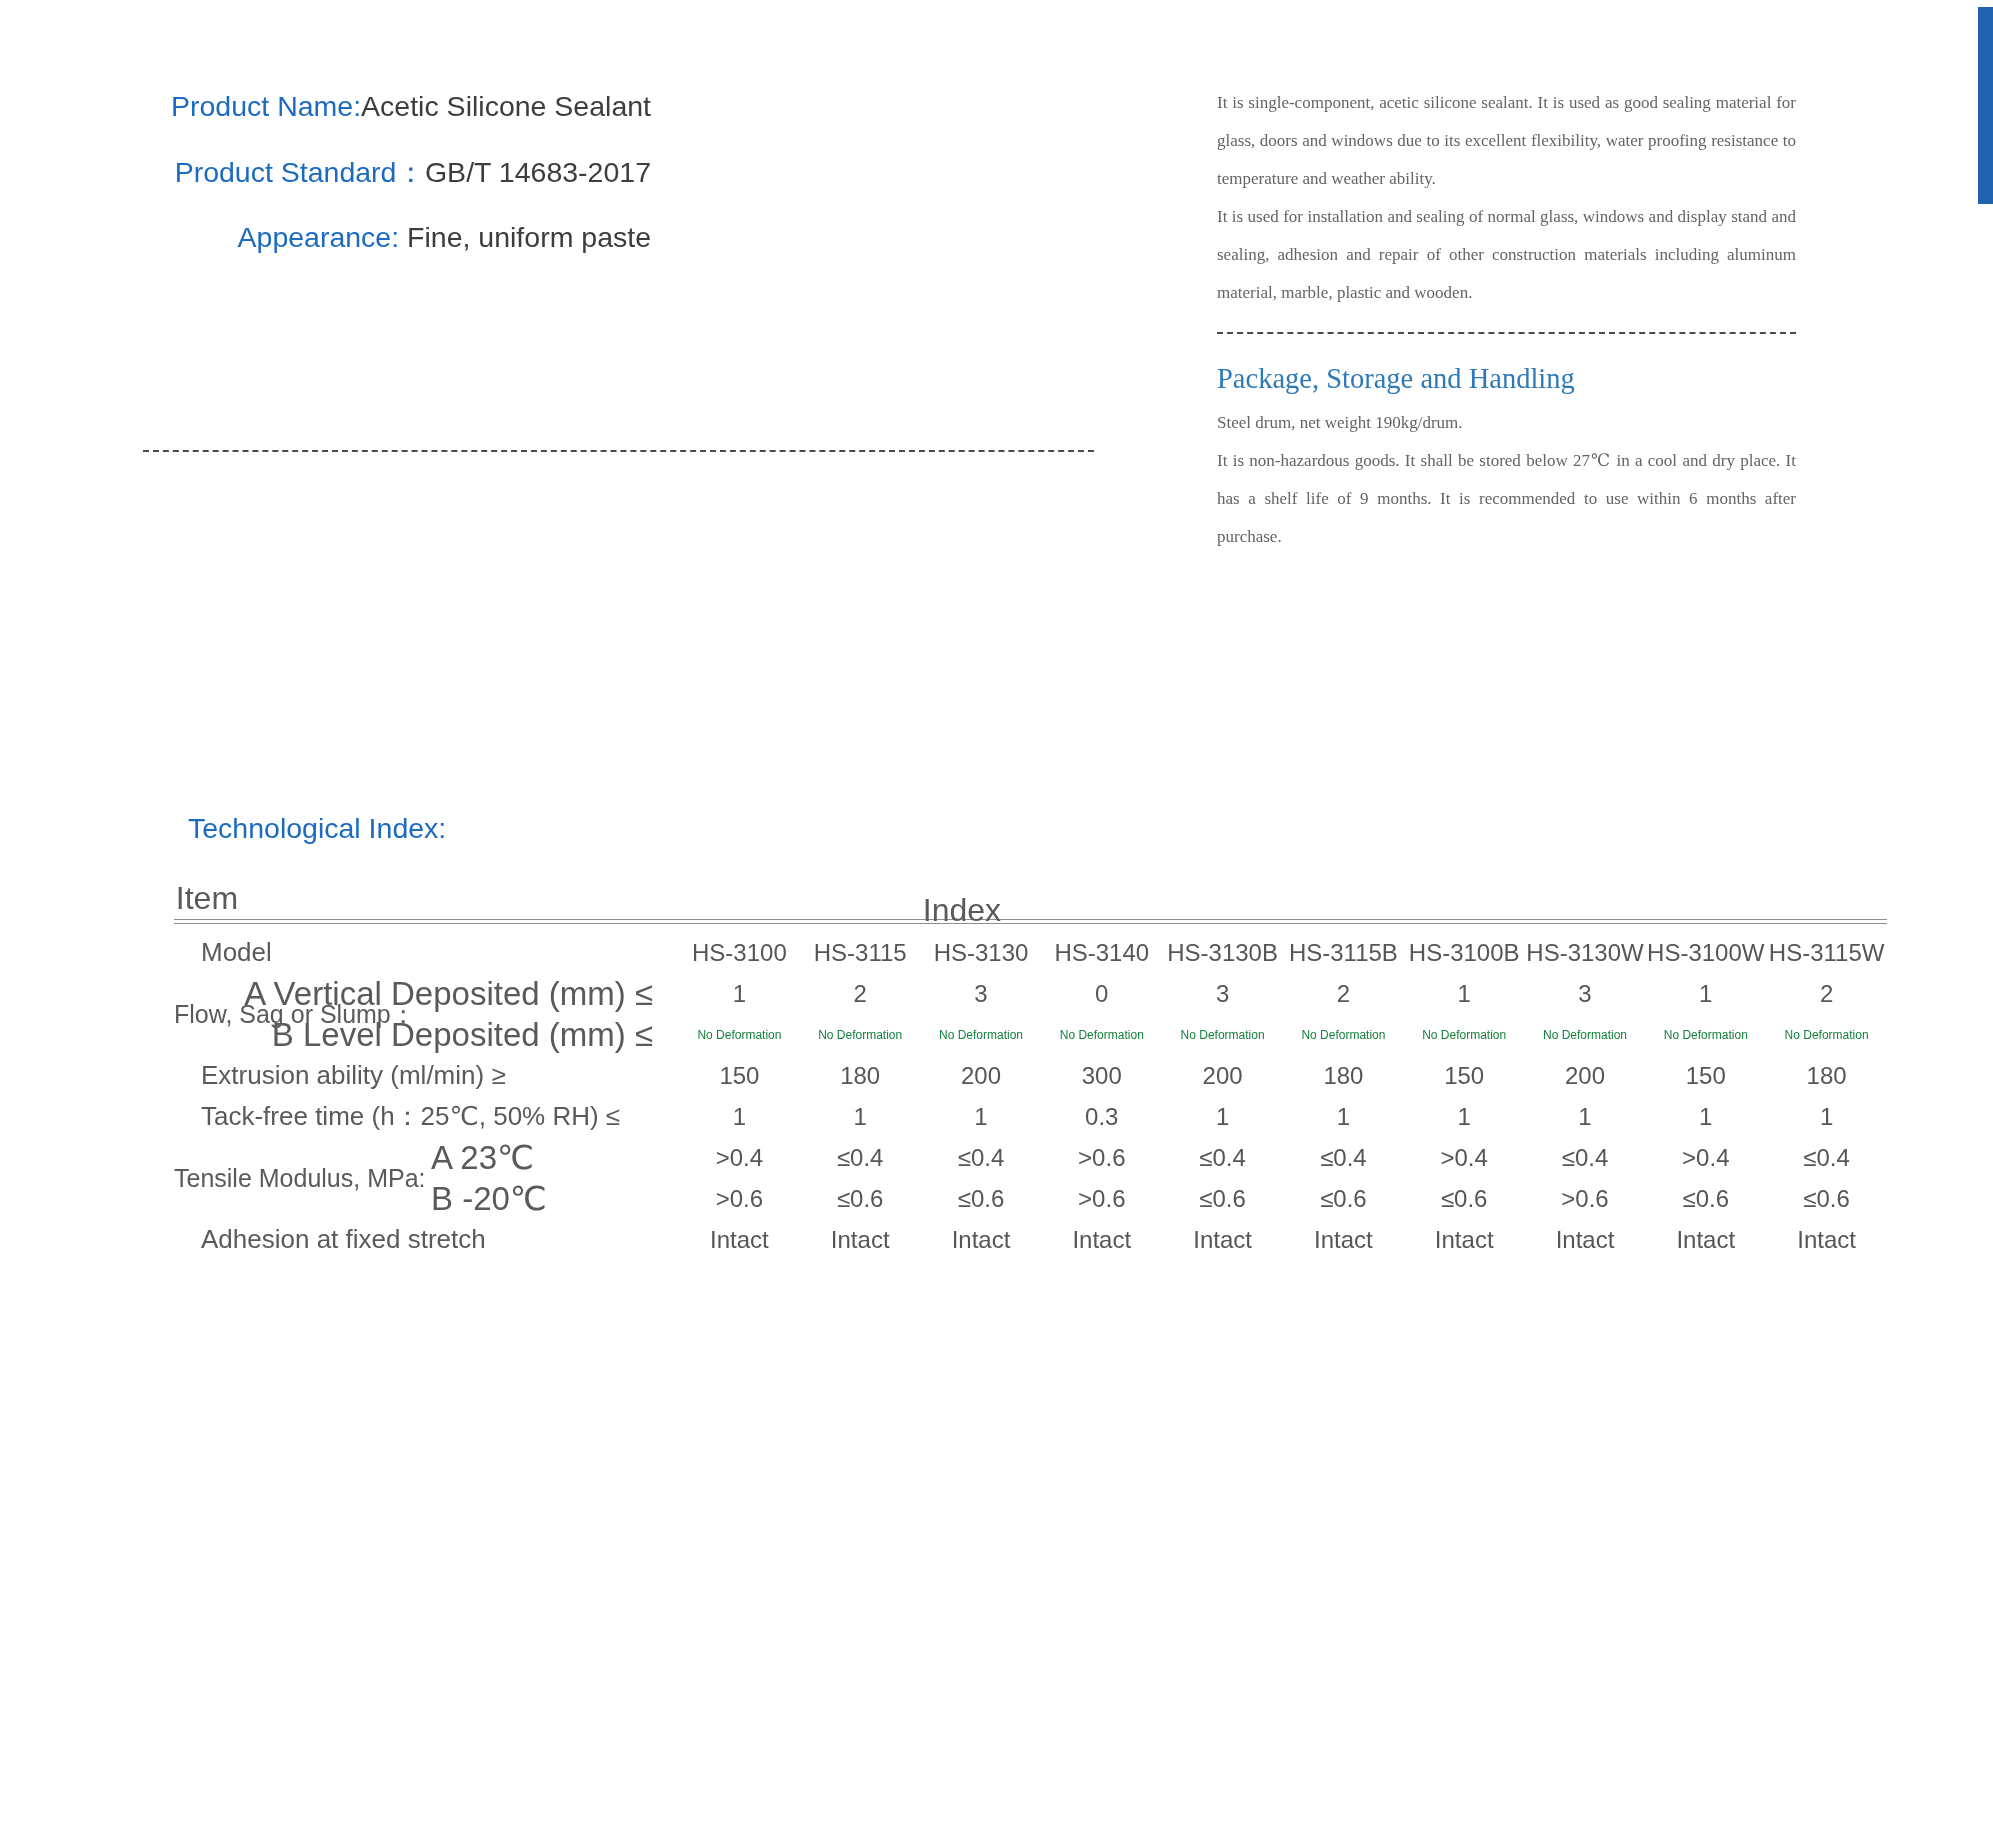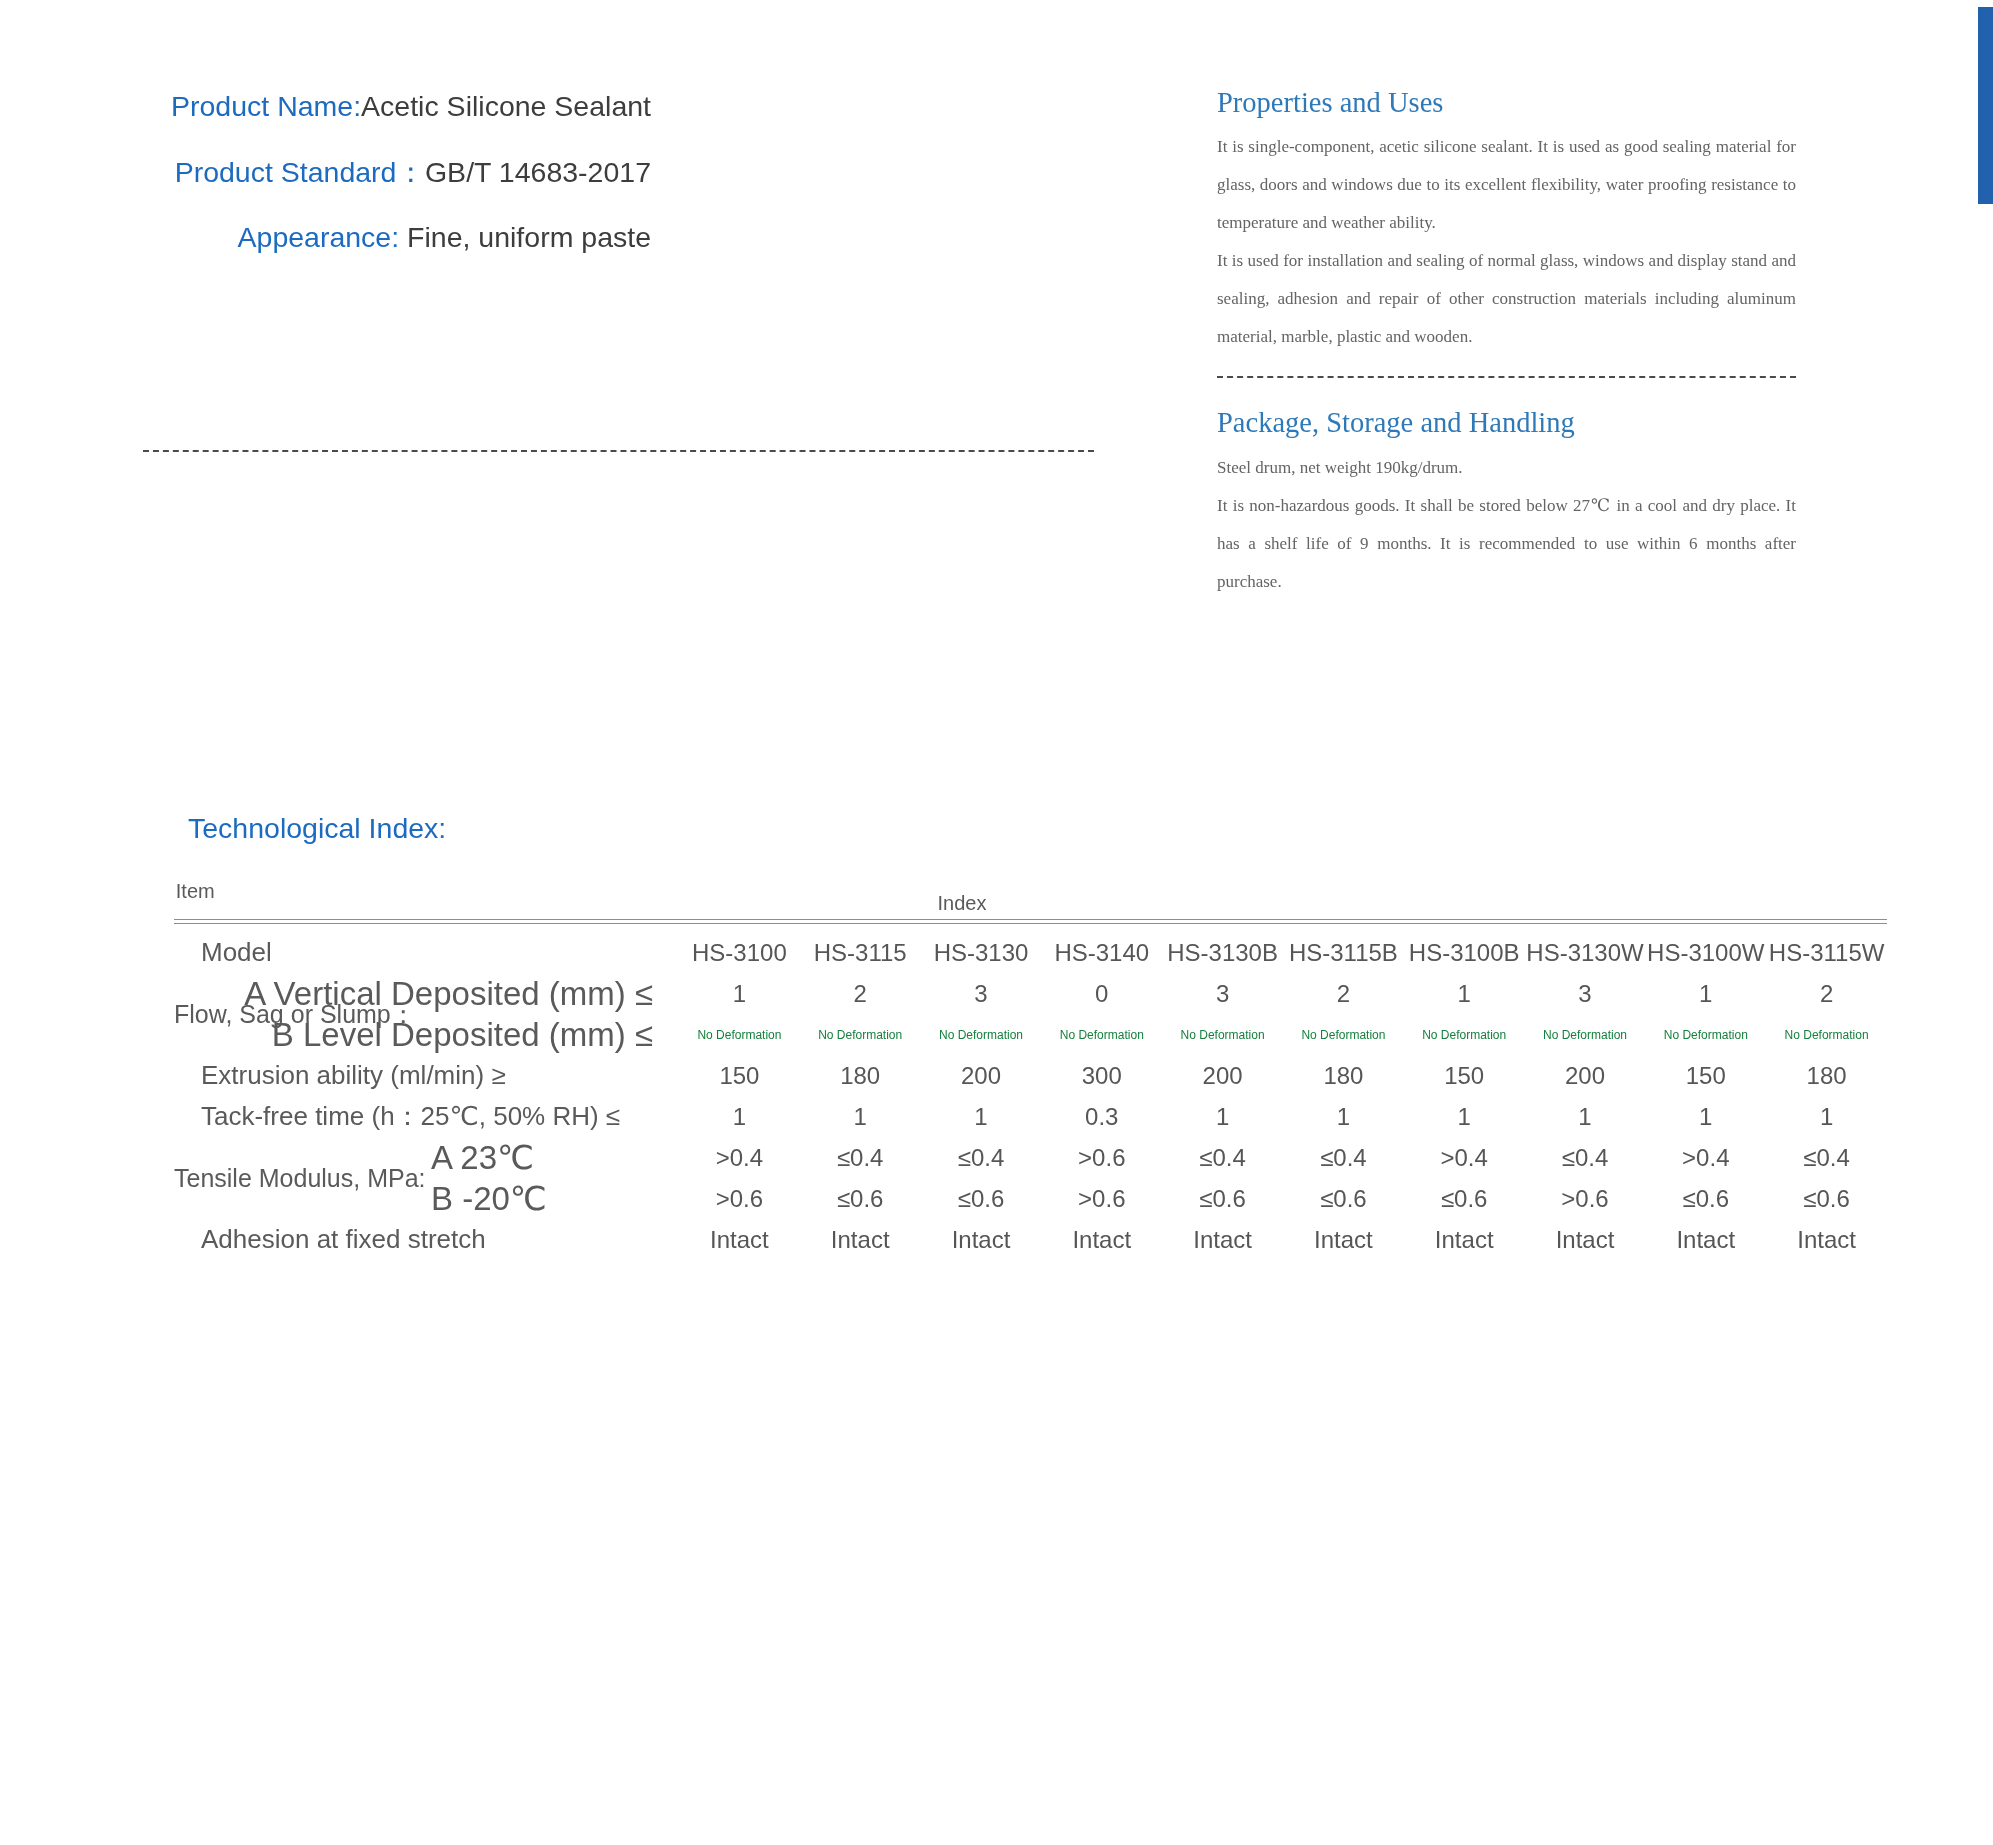--- a/index.html
+++ b/index.html
@@ -24,21 +24,21 @@
   .right-divider{border-top:2.8px dashed #4a4a4a;height:0;margin:20px 0 26px 0;}
 
   
   .tech-heading{position:absolute;left:188px;top:812px;font-size:28.5px;color:#1c6bc0;}
 
   
   .tbl{
     position:absolute;left:174px;top:871px;width:1713px;
     display:grid;grid-template-columns:193px 312px repeat(10,1fr);
   }
-  .hdr{grid-column:1/-1;position:relative;height:48px;font-size:20px;color:#5a5a5a;text-align:right;}
+  .hdr{grid-column:1/-1;position:relative;height:48px;font-size:32px;color:#5a5a5a;text-align:right;}
   .hdr-item{position:absolute;left:1.8px;top:9.2px;}
   .hdr-index{position:absolute;left:46%;top:9.2px;transform:translateX(-50%);margin-top:12px;}
   .dline{grid-column:1/-1;height:2.8px;border-top:1.8px solid #8e8e8e;border-bottom:1.8px solid #8e8e8e;margin-bottom:8.3px;}
   .lbl{grid-column:1/3;display:flex;align-items:center;min-height:41px;font-size:26px;color:#5a5a5a;white-space:nowrap;margin-left:27px;}
   .glbl{grid-column:1;grid-row:span 2;display:flex;align-items:center;font-size:25px;color:#5a5a5a;white-space:nowrap;overflow:visible;}
   .sub{grid-column:2;display:flex;align-items:center;justify-content:flex-end;min-height:41px;font-size:33px;color:#5a5a5a;white-space:nowrap;padding-right:26px;}
   .sub.sub-left{justify-content:flex-start;padding-left:64px;padding-right:0;}
   .cell{display:flex;align-items:center;justify-content:center;min-height:41px;font-size:24px;color:#565656;white-space:nowrap;}
   .cell.sm{font-size:12px;color:#15803d;}
 </style>
@@ -51,21 +51,20 @@
 
   <div class="product-info">
     <div><span class="label">Product Name:</span><span class="value">Acetic Silicone Sealant</span></div>
     <div><span class="label">Product Standard：</span><span class="value">GB/T 14683-2017</span></div>
     <div><span class="label">Appearance:</span><span class="value"> Fine, uniform paste</span></div>
   </div>
 
   <div class="left-divider"></div>
 
   <div class="right-col">
-    <h2 class="serif-title">Properties and Uses</h2>
     <p class="body">It is single-component, acetic silicone sealant. It is used as good sealing material for glass, doors and windows due to its excellent flexibility, water proofing resistance to temperature and weather ability.</p>
     <p class="body">It is used for installation and sealing of normal glass, windows and display stand and sealing, adhesion and repair of other construction materials including aluminum material, marble, plastic and wooden.</p>
     <div class="right-divider"></div>
     <h2 class="serif-title">Package, Storage and Handling</h2>
     <p class="body">Steel drum, net weight 190kg/drum.</p>
     <p class="body">It is non-hazardous goods. It shall be stored below 27℃ in a cool and dry place. It has a shelf life of 9 months. It is recommended to use within 6 months after purchase.</p>
   </div>
 
   <div class="tech-heading">Technological Index:</div>
 

